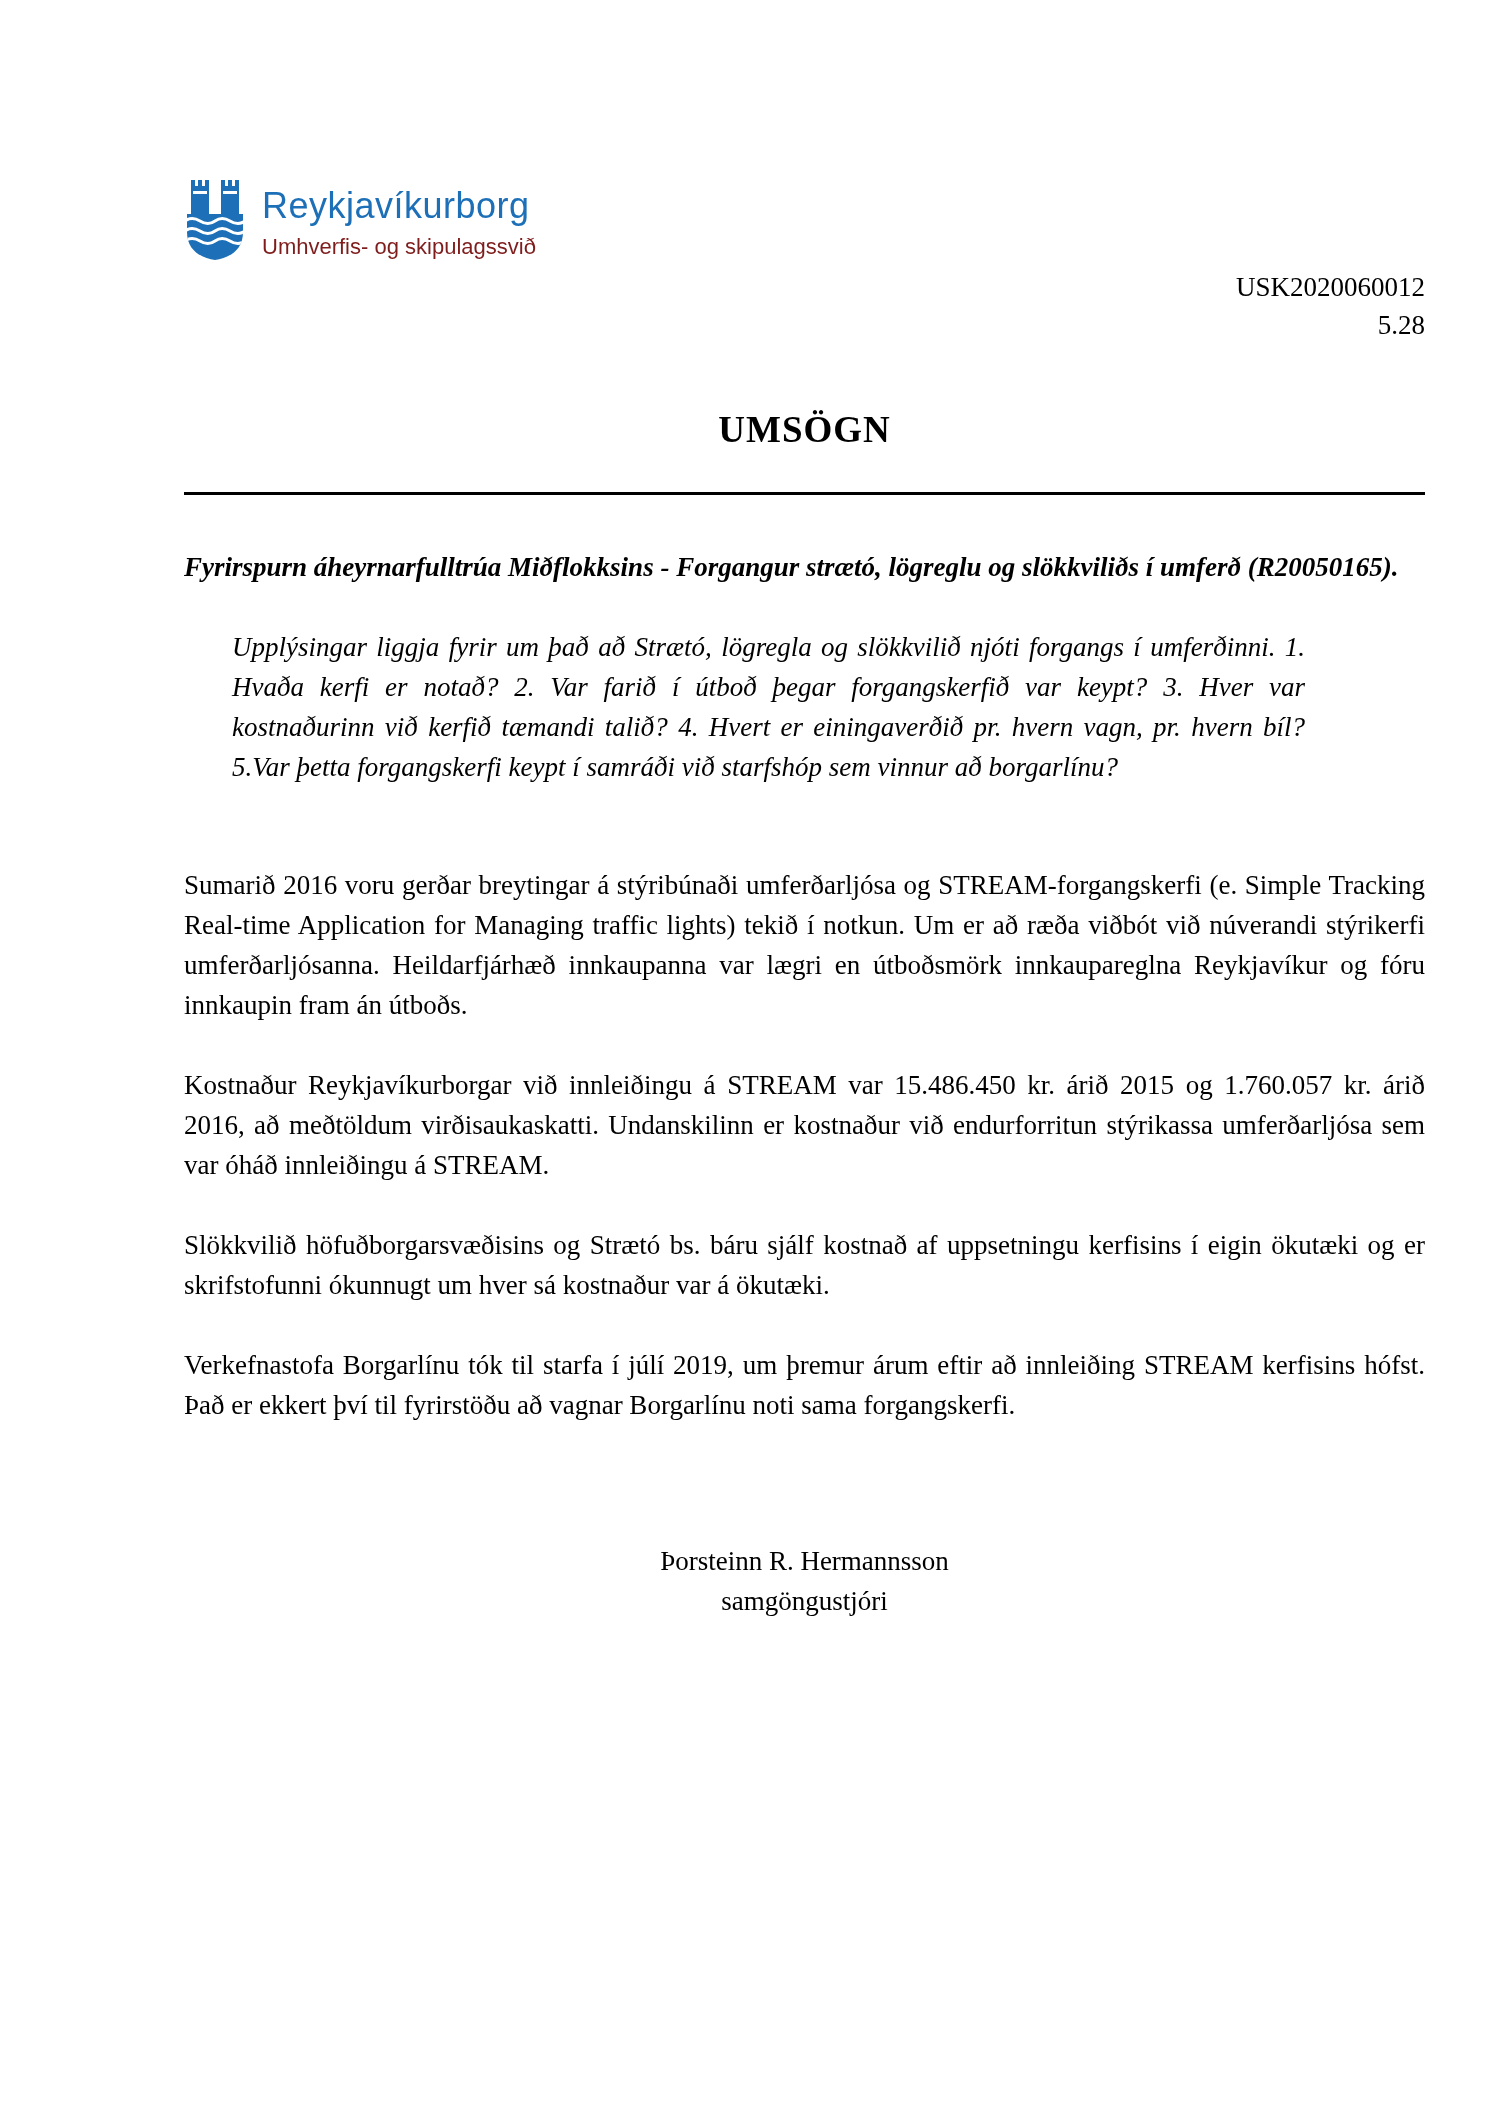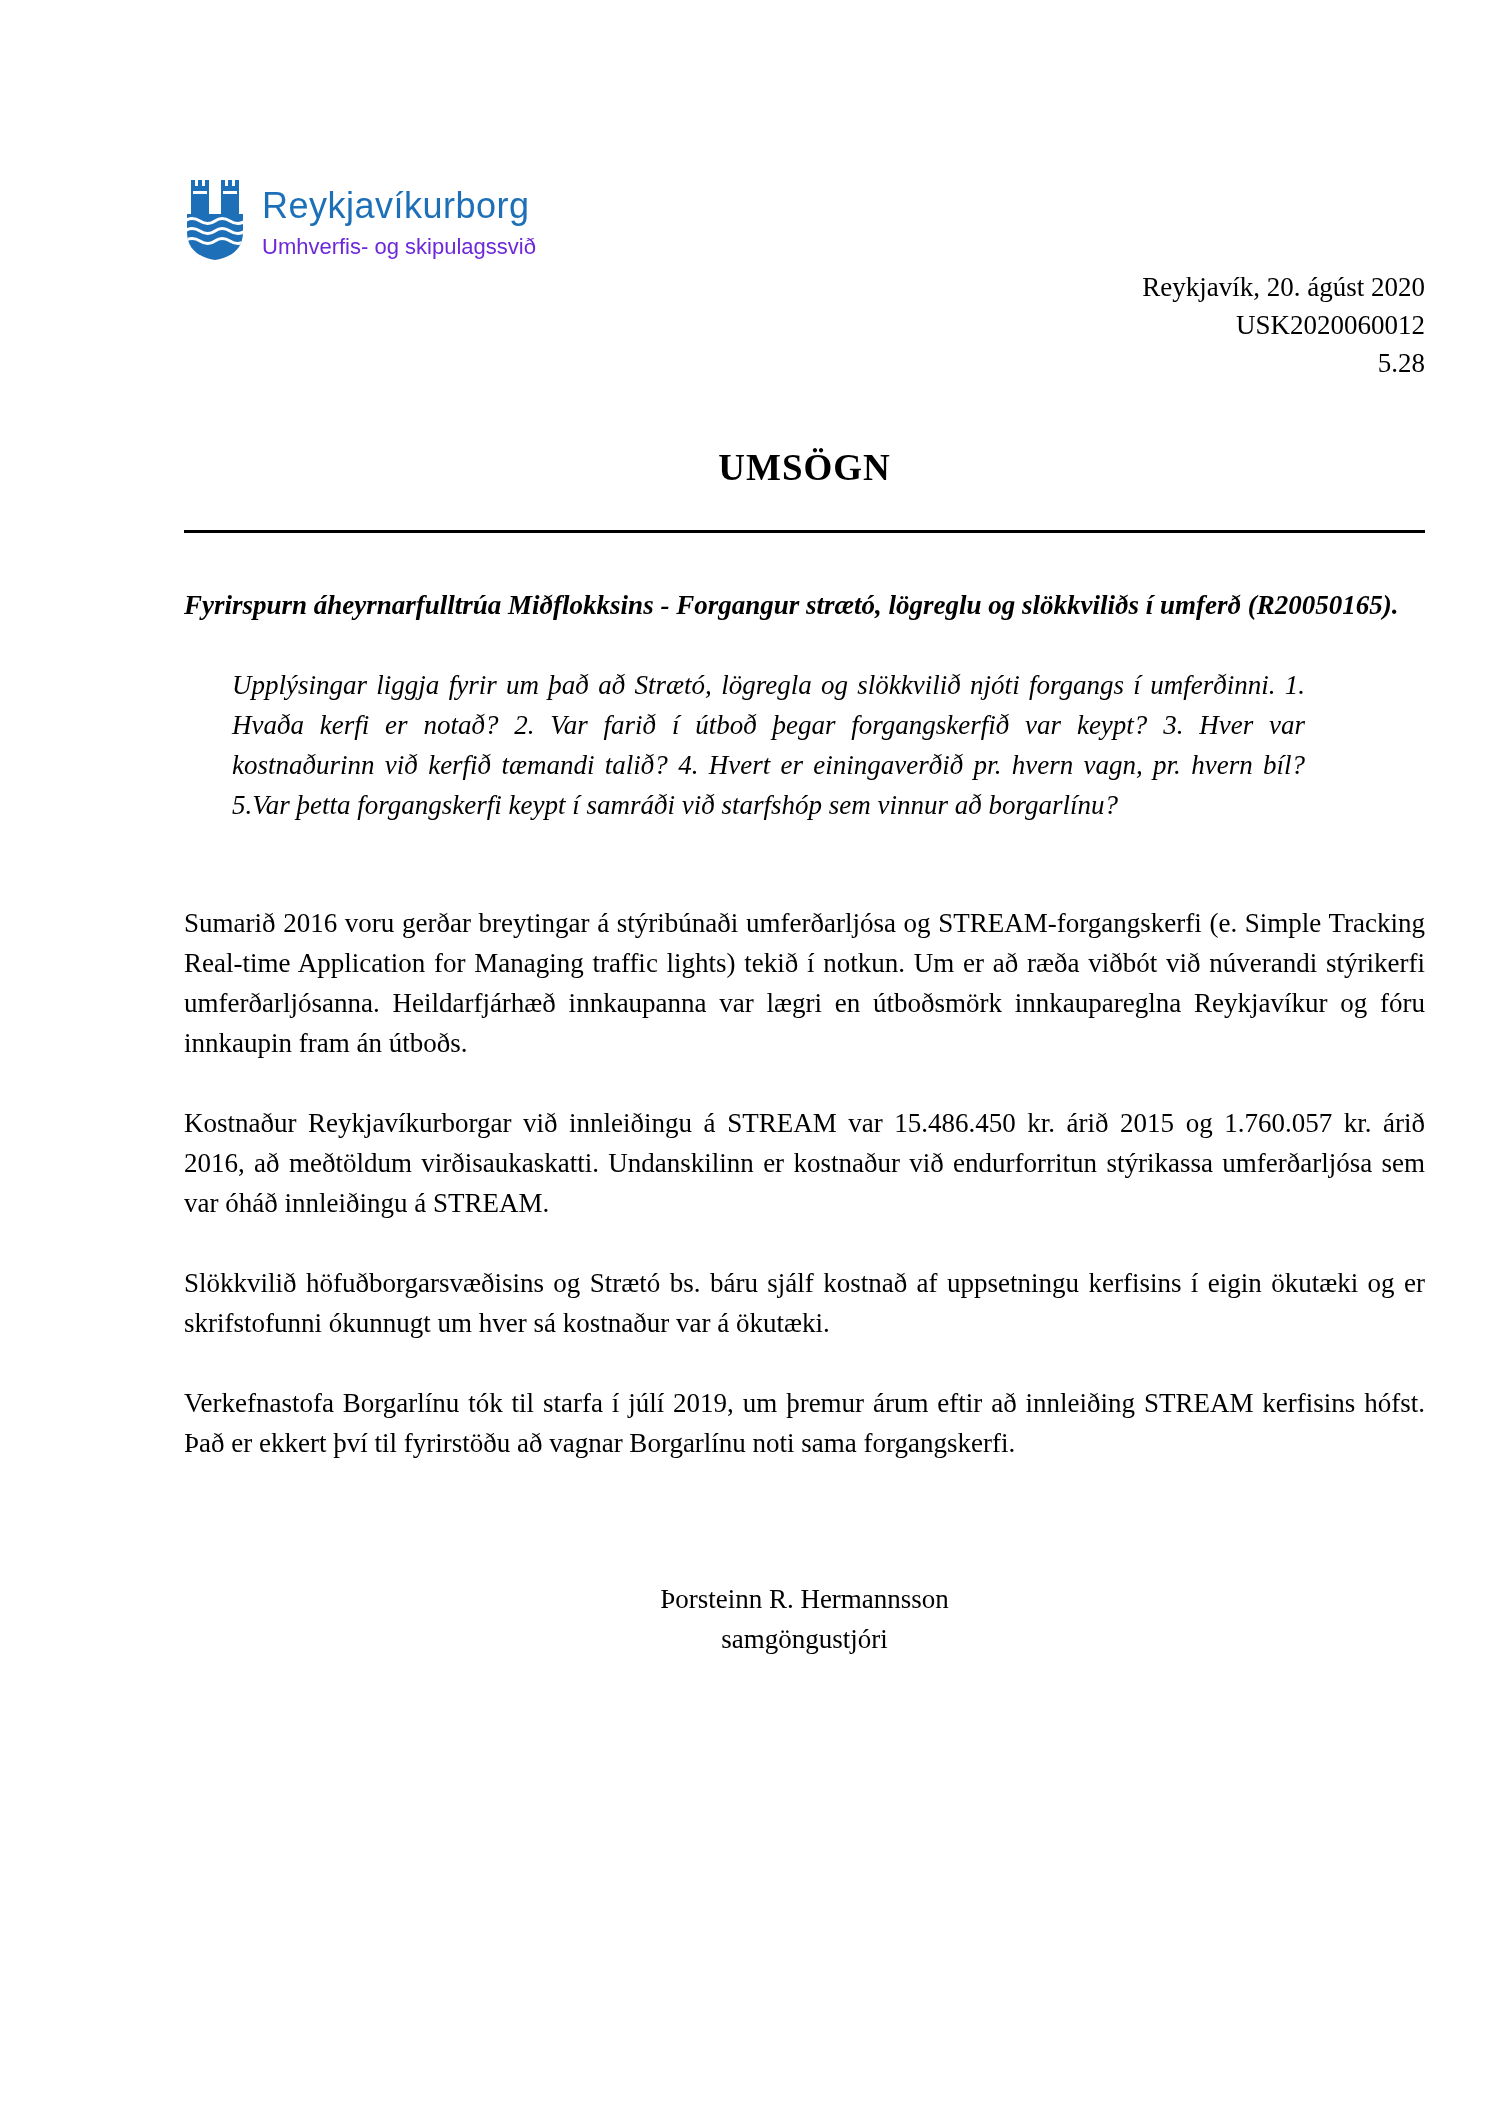--- a/index.html
+++ b/index.html
@@ -15,21 +15,21 @@
     color: var(--ink);
     font-size: 27px;
     line-height: 40px;
   }
   
   .brand { display: flex; align-items: flex-end; gap: 16px; }
   .logo { display: inline-block; width: 62px; height: 84px; flex: 0 0 auto; }
   .logo svg { width: 100%; height: 100%; display: block; }
   .brand-text { font-family: "Liberation Sans", "DejaVu Sans", sans-serif; padding-top: 8px; }
   .org-name { color: var(--logo-blue); font-size: 36px; line-height: 40px; letter-spacing: 0.5px; }
-  .org-dept { color: #6d28d9; font-size: 22px; line-height: 30px; margin-top: 6px; }
+  .org-dept { color: #7f1d1d; font-size: 22px; line-height: 30px; margin-top: 6px; }
   .ref-block { text-align: right; font-size: 27px; line-height: 38px; margin-top: 6px; }
   
   .title {
     text-align: center;
     font-size: 37px;
     font-weight: bold;
     letter-spacing: 1px;
     margin: 64px 0 0 0;
     line-height: 44px;
   }
@@ -94,21 +94,20 @@
             </g>
           </g>
         </svg>
       </span>
       <div class="brand-text">
         <div class="org-name">Reykjavíkurborg</div>
         <div class="org-dept">Umhverfis- og skipulagssvið</div>
       </div>
     </div>
     <div class="ref-block">
-      <div>Reykjavík, 20. ágúst 2020</div>
       <div>USK2020060012</div>
       <div>5.28</div>
     </div>
   </div>
 
   <h1 class="title">UMSÖGN</h1>
 
 
   <hr class="rule">
 

